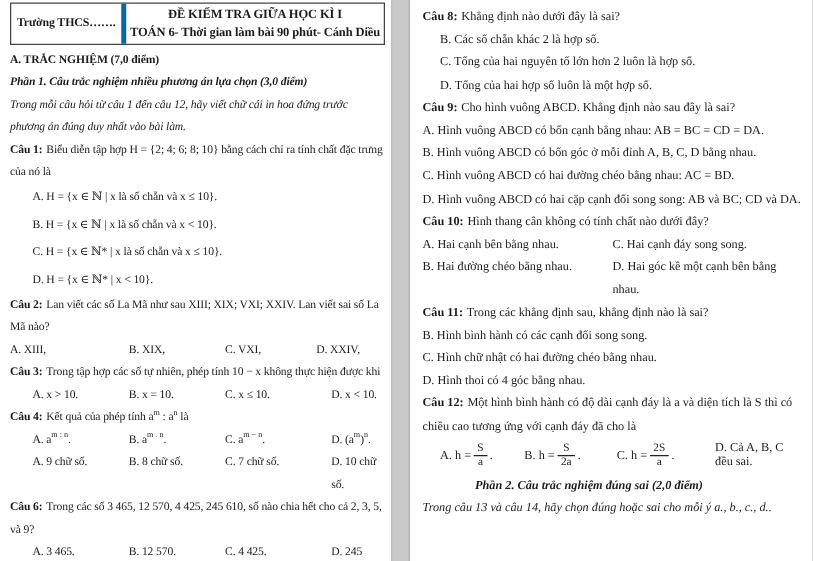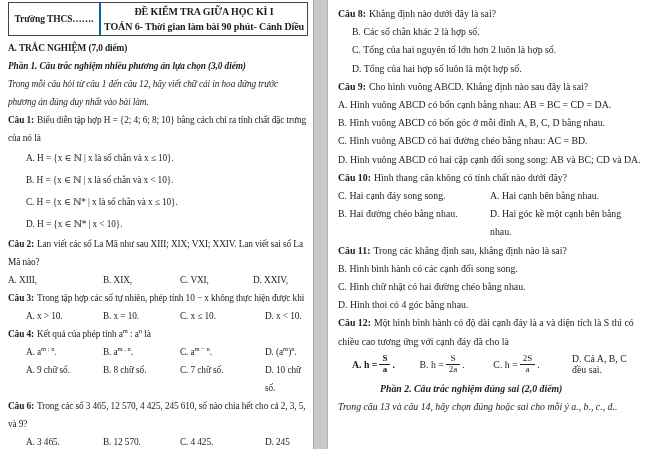--- a/index.html
+++ b/index.html
@@ -13,21 +13,21 @@
   .b{font-weight:bold;}
   .bi{font-weight:bold;font-style:italic;}
   .i{font-style:italic;}
   .ql{font-weight:bold;margin-right:3px;}
   
   .page-left{font-size:9.3px;letter-spacing:-0.1px;}
   .line{line-height:18px;}
   .line-r{line-height:18.2px;}
   
   .hdr{display:flex;border:1px solid #444;width:300px;margin:0 0 3px 0;}
-  .hdr-school{width:92px;border-right:2px solid #0369a1;display:flex;align-items:center;justify-content:center;font-weight:bold;font-size:9.5px;padding:2px;}
+  .hdr-school{width:92px;border-right:4px solid #0369a1;display:flex;align-items:center;justify-content:center;font-weight:bold;font-size:9.5px;padding:2px;}
   .hdr-title{flex:1;text-align:center;font-weight:bold;font-size:10px;line-height:15px;padding:1px 2px;}
   
   .optcol p{line-height:22px;padding-left:18px;}
   .optcol-r p{line-height:18.2px;}
   .ind-r p{padding-left:14px;}
   .optrow{display:flex;line-height:18px;padding-left:18px;gap:15px;}
   .optrow span:nth-child(1){width:62px;}
   .optrow span:nth-child(2){width:62px;}
   .optrow span:nth-child(3){width:70px;}
   .optrow span:nth-child(4){flex:1;}
@@ -35,21 +35,21 @@
   .optrow-q2 span:nth-child(1){width:80px;}
   .optrow-q2 span:nth-child(2){width:62px;}
   .optrow-q2 span:nth-child(3){width:58px;}
   .grid2 p{display:flex;line-height:18.2px;}
   .grid2 span:nth-child(1){width:152px;}
   .grid2 span:nth-child(2){flex:1;}
   sup{font-size:6.5px;line-height:0;vertical-align:super;letter-spacing:0;}
   
   .fracrow{display:flex;align-items:center;height:27px;padding-left:14px;}
   .fopt{display:inline-flex;align-items:center;}
-  .fopt.w1{width:84px;font-weight:bold;}.fopt.w2{width:92px;}.fopt.w3{width:98px;}
+  .fopt.w1{width:84px;}.fopt.w2{width:92px;}.fopt.w3{width:98px;}
   .frac{display:inline-block;text-align:center;line-height:1.05;margin:0 2px;font-size:9px;}
   .frac .num{display:block;border-bottom:1px solid #222;padding:0 3px;}
   .frac .den{display:block;padding:0 3px;}
   .mt2{margin-top:2px;margin-left:42px;}
 </style>
 </head>
 <body>
 
 <div class="stage">
 
@@ -131,22 +131,22 @@
     <div class="optcol-r">
       <p>A. Hình vuông ABCD có bốn cạnh bằng nhau: AB = BC = CD = DA.</p>
       <p>B. Hình vuông ABCD có bốn góc ở mỗi đỉnh A, B, C, D bằng nhau.</p>
       <p>C. Hình vuông ABCD có hai đường chéo bằng nhau: AC = BD.</p>
       <p>D. Hình vuông ABCD có hai cặp cạnh đối song song: AB và BC; CD và DA.</p>
     </div>
 
     <p class="line-r"><b class="ql">Câu 10:</b><span>Hình thang cân không có tính chất nào dưới đây?</span></p>
     <div class="grid2">
       <p>
+          <span>A. Hai cạnh bên bằng nhau.</span>
           <span>C. Hai cạnh đáy song song.</span>
-          <span>A. Hai cạnh bên bằng nhau.</span>
         </p>
       <p>
           <span>B. Hai đường chéo bằng nhau.</span>
           <span>D. Hai góc kề một cạnh bên bằng nhau.</span>
         </p>
     </div>
 
     <p class="line-r"><b class="ql">Câu 11:</b><span>Trong các khẳng định sau, khẳng định nào là sai?</span></p>
     <div class="optcol-r">
       <p>B. Hình bình hành có các cạnh đối song song.</p>

